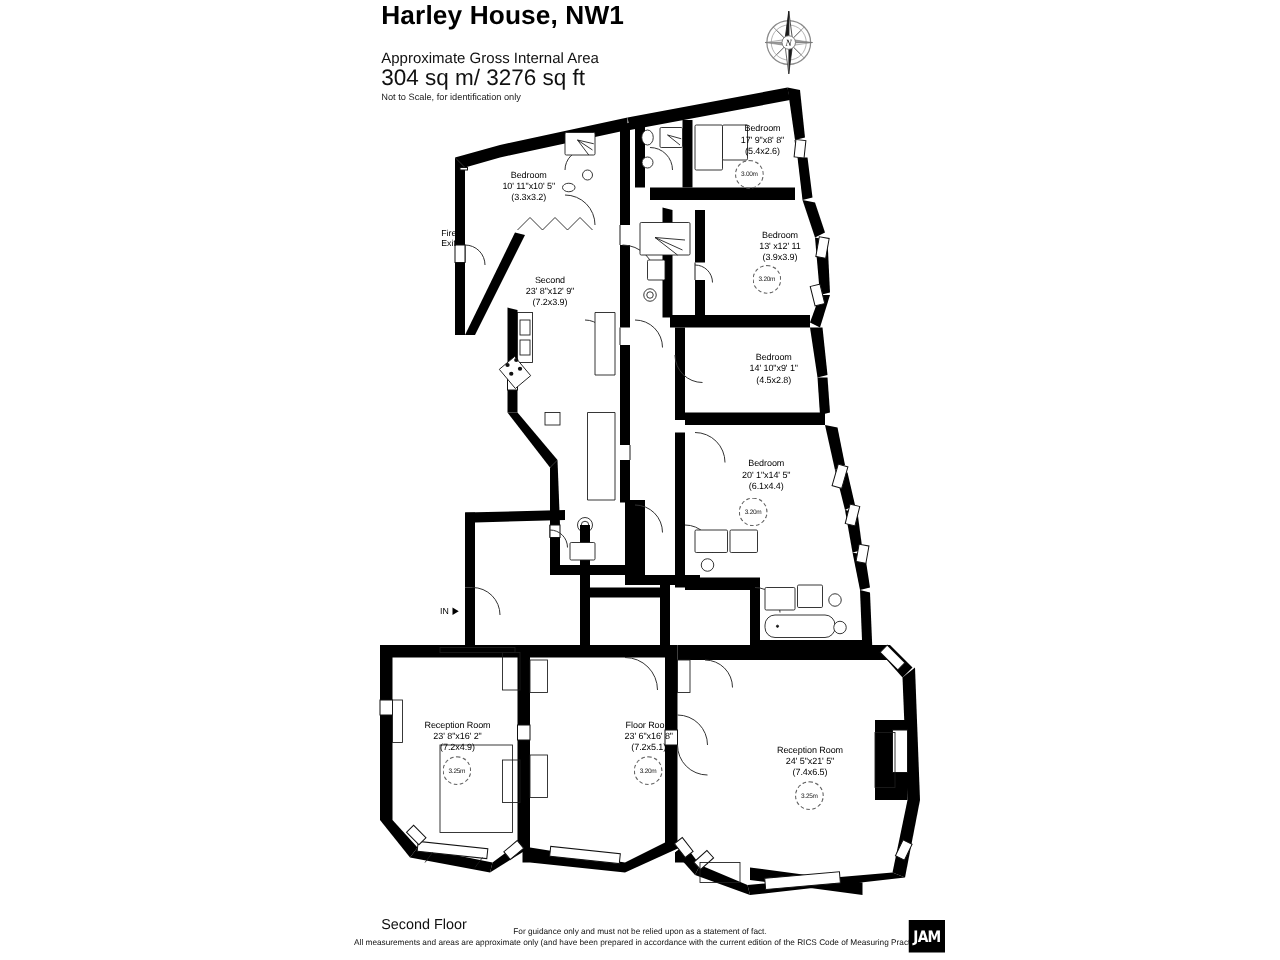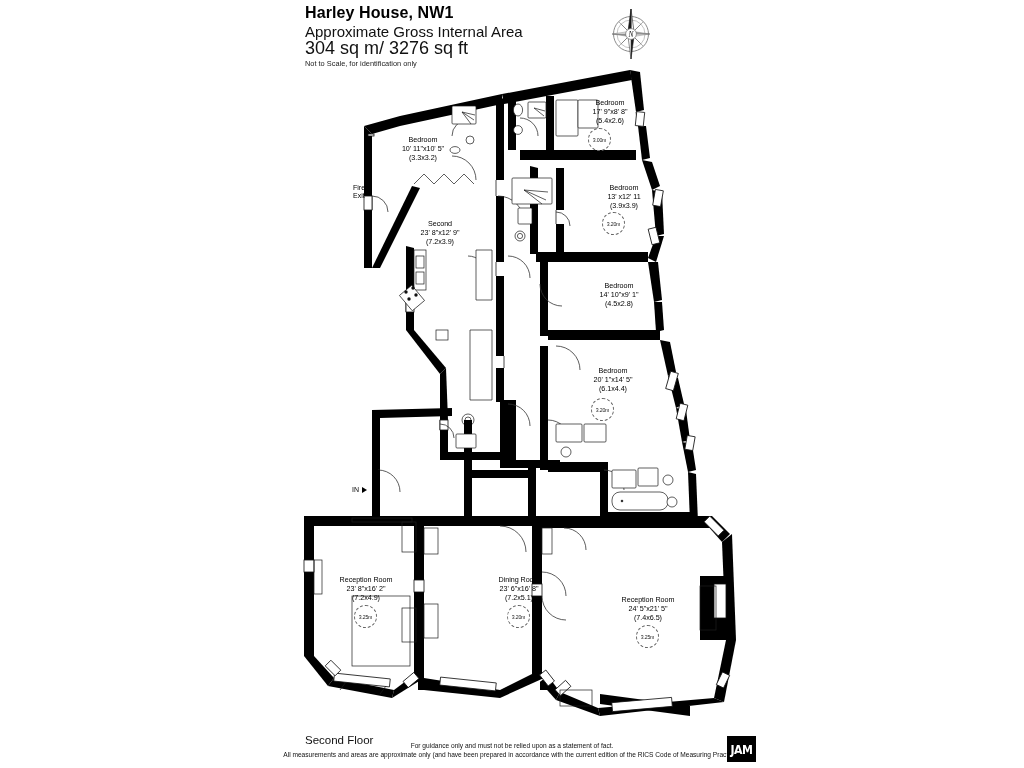--- a/index.html
+++ b/index.html
@@ -8,25 +8,25 @@
     width: 1024px; height: 768px;
     background: #ffffff;
     font-family: "Liberation Sans", sans-serif;
     overflow: hidden;
   }
   #page { position: relative; width: 1024px; height: 768px; background: #fff; }
 
   
   .hdr { position: absolute; left: 305px; top: 4px; width: 420px; }
   .hdr-title {
-    font-size: 16px; font-weight: bold; color: #000;
-    letter-spacing: .1px; line-height: 18px; margin: 0 0 2px 0;
+    font-size: 21px; font-weight: bold; color: #000;
+    letter-spacing: .1px; line-height: 18px; margin: 0 0 16px 0;
   }
   .hdr-sub {
-    font-size: 15px; color: #111; line-height: 16px; margin: 0;
+    font-size: 12px; color: #111; line-height: 16px; margin: 0;
     font-weight: 400;
   }
   .hdr-area {
     font-size: 18px; color: #111; line-height: 16px; margin: 0;
   }
   .hdr-note {
     font-size: 7.4px; color: #222; margin-top: 3px; line-height: 10px;
   }
 
   
@@ -421,21 +421,21 @@
     </div>
 
     <div class="rlabel" style="left:320px; top:575px; width:92px;">
       <span class="rn">Reception Room</span>
       <span class="rd">23' 8"x16' 2"</span>
       <span class="rm">(7.2x4.9)</span>
     </div>
     <div class="ch" style="left:354px; top:605px;">3.25m</div>
 
     <div class="rlabel" style="left:473px; top:575px; width:92px;">
-      <span class="rn">Dining Room</span>
+      <span class="rn">Floor Room</span>
       <span class="rd">23' 6"x16' 8"</span>
       <span class="rm">(7.2x5.1)</span>
     </div>
     <div class="ch" style="left:507px; top:605px;">3.20m</div>
 
     <div class="rlabel" style="left:602px; top:595px; width:92px;">
       <span class="rn">Reception Room</span>
       <span class="rd">24' 5"x21' 5"</span>
       <span class="rm">(7.4x6.5)</span>
     </div>

